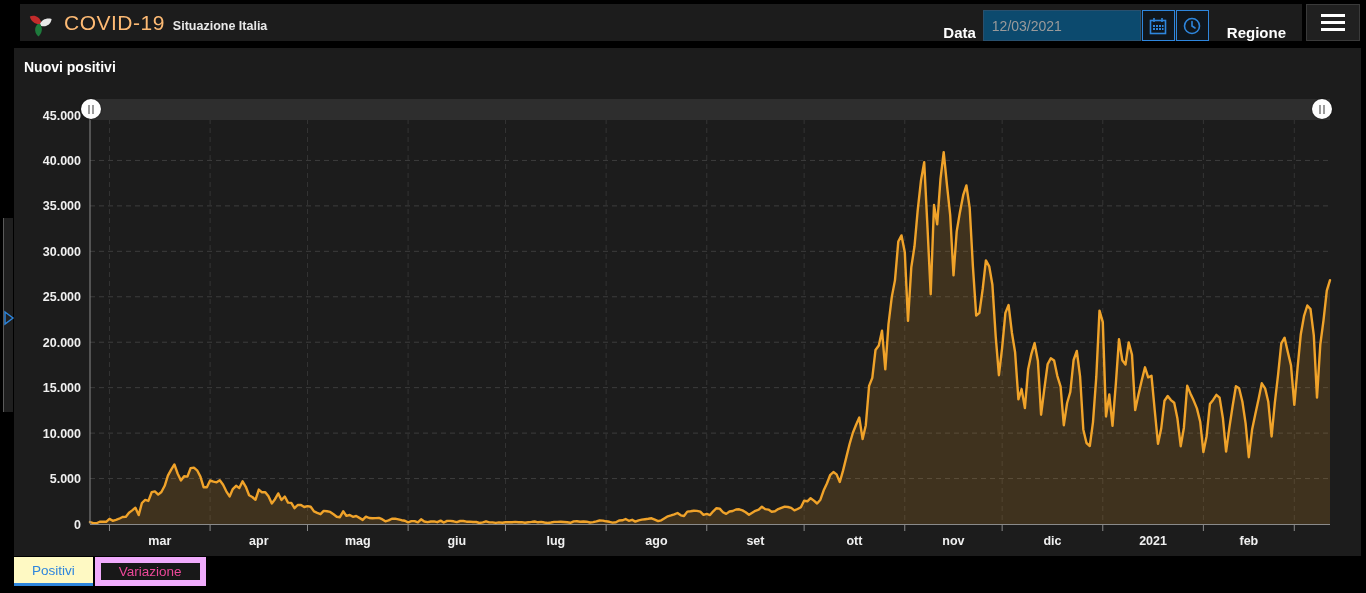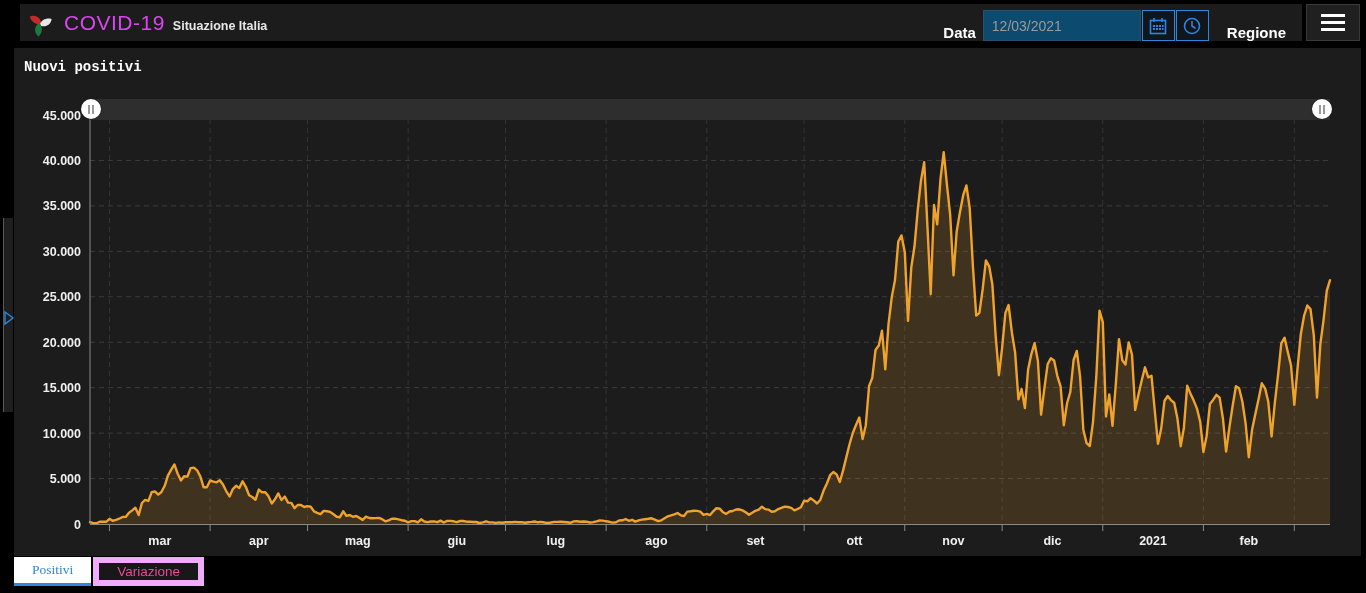--- a/index.html
+++ b/index.html
@@ -7,21 +7,21 @@
     width: 1366px; height: 593px; margin: 0; overflow: hidden;
     background: #000; font-family: "Liberation Sans", sans-serif;
     -webkit-font-smoothing: antialiased;
   }
   
   .header {
     position: absolute; left: 20px; top: 4px; width: 1282px; height: 37px;
     background: #1c1c1c; display: flex; align-items: center; padding: 0 10px 0 6px;
   }
   .logo { width: 28px; height: 28px; flex: 0 0 auto; }
-  .app-title { color: #d946ef; font-size: 21px; font-weight: 400; letter-spacing: .5px; margin-left: 10px; }
+  .app-title { color: #fdba74; font-size: 21px; font-weight: 400; letter-spacing: .5px; margin-left: 10px; }
   .app-subtitle { color: #e8e8e8; font-size: 12.5px; margin-left: 8px; margin-top: 6px; font-weight: bold; }
   .header-right { margin-left: auto; display: flex; align-items: flex-end; height: 100%; }
   .field-label { color: #fff; font-weight: bold; font-size: 15px; margin-right: 7px; }
   .date-input {
     width: 158px; height: 31px; background: #0c4a6e; border: 1px solid #28506e;
     color: #9a9a9a; font-size: 14px; padding: 8px 8px; font-family: "Liberation Sans", sans-serif;
     outline: none;
   }
   .icon-btn {
     width: 33px; height: 31px; background: #10161c; border: 1px solid var(--accent, #2e86dd);
@@ -45,41 +45,41 @@
   .expander {
     position: absolute; left: 3px; top: 218px; width: 10px; height: 194px;
     background: #1f1f1f; border-left: 1px solid #5a5a5a; cursor: pointer;
   }
   .expander svg { position: absolute; left: -1px; top: 92px; }
   
   .panel {
     position: absolute; left: 14px; top: 48px; width: 1347px; height: 508px;
     background: #1c1c1c;
   }
-  .panel-title { position: absolute; left: 10px; top: 11px; color: #fff; font-size: 14px; font-weight: bold; font-family: Liberation Mono, monospace; }
+  .panel-title { position: absolute; left: 10px; top: 11px; color: #fff; font-size: 14px; font-weight: bold; }
   .slider-track {
     position: absolute; left: 76px; top: 51px; width: 1240px; height: 21px;
     background: #2e2e2e; cursor: pointer;
   }
   .slider-handle {
     position: absolute; top: 51px; width: 20px; height: 20px; border-radius: 50%;
     background: #fdfdfd; display: flex; align-items: center; justify-content: center; gap: 2px;
     cursor: ew-resize; box-shadow: 0 0 2px rgba(0,0,0,.6);
   }
   .slider-handle i { display: block; width: 2px; height: 9px; background: #9a9a9a; }
   .handle-left { left: 67px; }
   .handle-right { left: 1298px; }
   .chart-svg { position: absolute; left: 0; top: 0; }
   
   .tabs { position: absolute; left: 14px; top: 557px; display: flex; }
   .tab {
     height: 29px; padding: 0 18px; display: flex; align-items: center; font-size: 13.5px;
     cursor: pointer;
   }
-  .tab.active { background: #ffffff; color: var(--accent, #2e86dd); border-bottom: 3px solid var(--accent, #2e86dd); font-weight: 400; font-family: Liberation Serif, serif; }
+  .tab.active { background: #fef9c3; color: var(--accent, #2e86dd); border-bottom: 3px solid var(--accent, #2e86dd); font-weight: 400; }
   .tab.inactive { background: #181818; color: #ec4899; border: 6px solid #f0abfc; margin-left: 2px; }
 </style>
 </head>
 <body>
 
 <div class="header">
   <svg class="logo" viewBox="0 0 28 28">
     <g transform="translate(14,15)">
       <path transform="rotate(-35)" d="M0,0 C-4,-2 -6,-7 -4,-12 C1,-11 4,-6 2,-1 Z" fill="#c22b2b"></path>
       <path transform="rotate(85)" d="M0,0 C-4,-2 -6,-7 -4,-12 C1,-11 4,-6 2,-1 Z" fill="#e8e8e8"></path>

